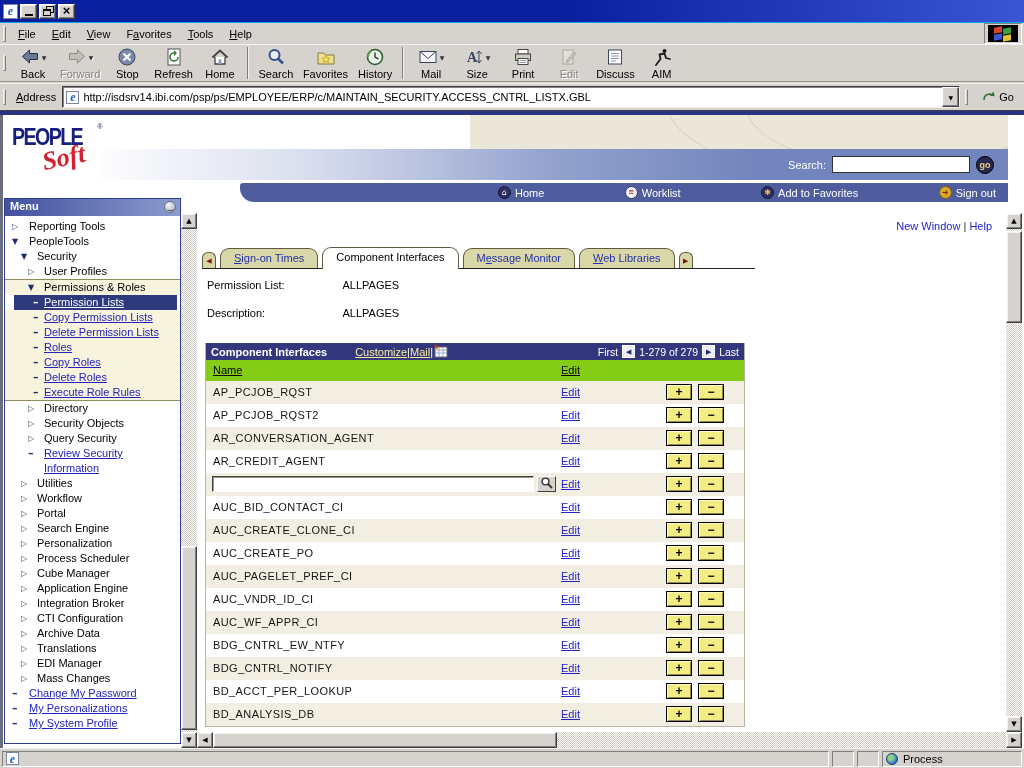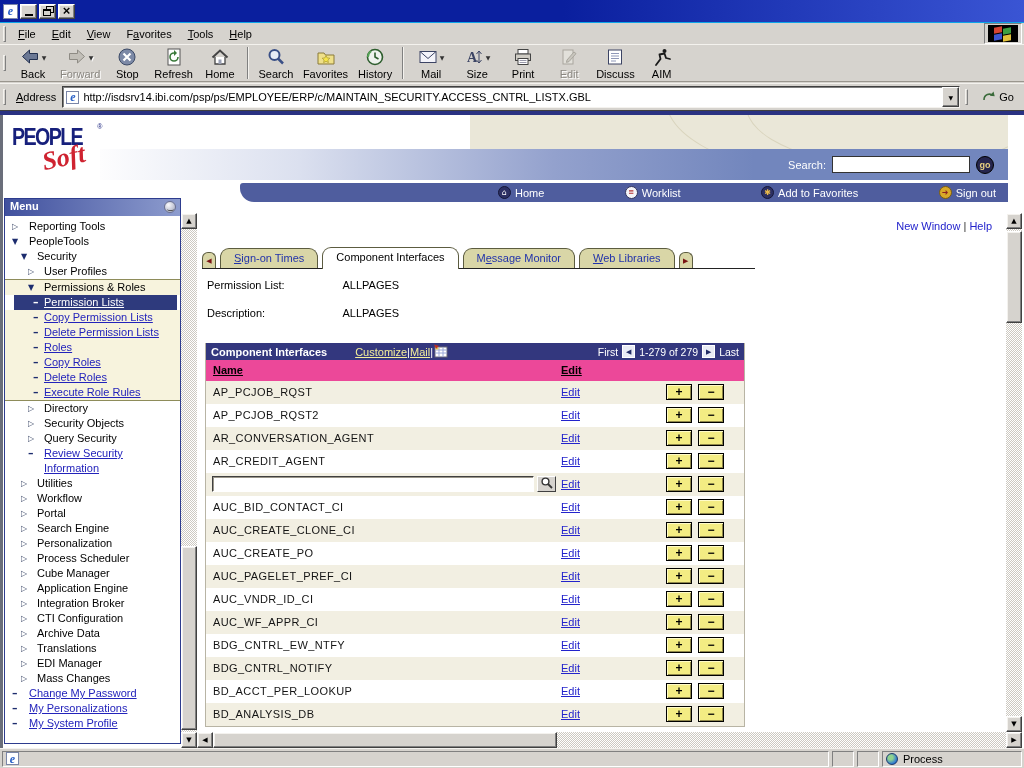--- a/index.html
+++ b/index.html
@@ -137,21 +137,21 @@
 
   
   .grid{position:absolute;left:8px;top:130px;width:540px;border:1px solid #b8b4a4;border-top:none}
   .g-header{height:17px;background:#33377e;display:flex;align-items:center;padding:0 5px;font-size:11px;color:#fff}
   .g-title{font-weight:bold;white-space:nowrap}
   .g-tools{margin-left:28px;display:flex;align-items:center;}
   .g-tools a{color:#f5ef9a;text-decoration:underline;cursor:pointer}
   .g-pager{margin-left:auto;display:flex;align-items:center;gap:4px;font-size:10.5px}
   .pg-btn{width:13px;height:13px;background:#e9ebf5;border:1px solid #fff;color:#222c66;font-size:7px;
     display:flex;align-items:center;justify-content:center;font-family:"DejaVu Sans",sans-serif;padding:0}
-  .g-colhead{height:21px;position:relative;background:#ec4899;font-size:11px;font-weight:bold;color:#000}
+  .g-colhead{height:21px;position:relative;background:#84cc16;font-size:11px;font-weight:normal;color:#000}
   .c-name{position:absolute;left:7px;top:4px;text-decoration:underline}
   .c-edit{position:absolute;left:355px;top:4px;text-decoration:underline}
   .g-row{height:23px;position:relative;background:#fff}
   .g-row.alt{background:#f2efe2}
   .g-name{position:absolute;left:7px;top:5px;font-size:11px;letter-spacing:.4px;color:#141414}
   .g-edit{position:absolute;left:355px;top:5px;font-size:11px;color:#2323cc;text-decoration:underline;cursor:pointer}
   .pm{position:absolute;top:3px;width:26px;height:16px;background:#f3ec83;border:1px solid #000;
     box-shadow:inset 1px 1px 0 #fffbc8,inset -1px -1px 0 #90884a;font-weight:bold;font-size:12px;line-height:12px;
     text-align:center;padding:0}
   .g-plus{left:460px}

